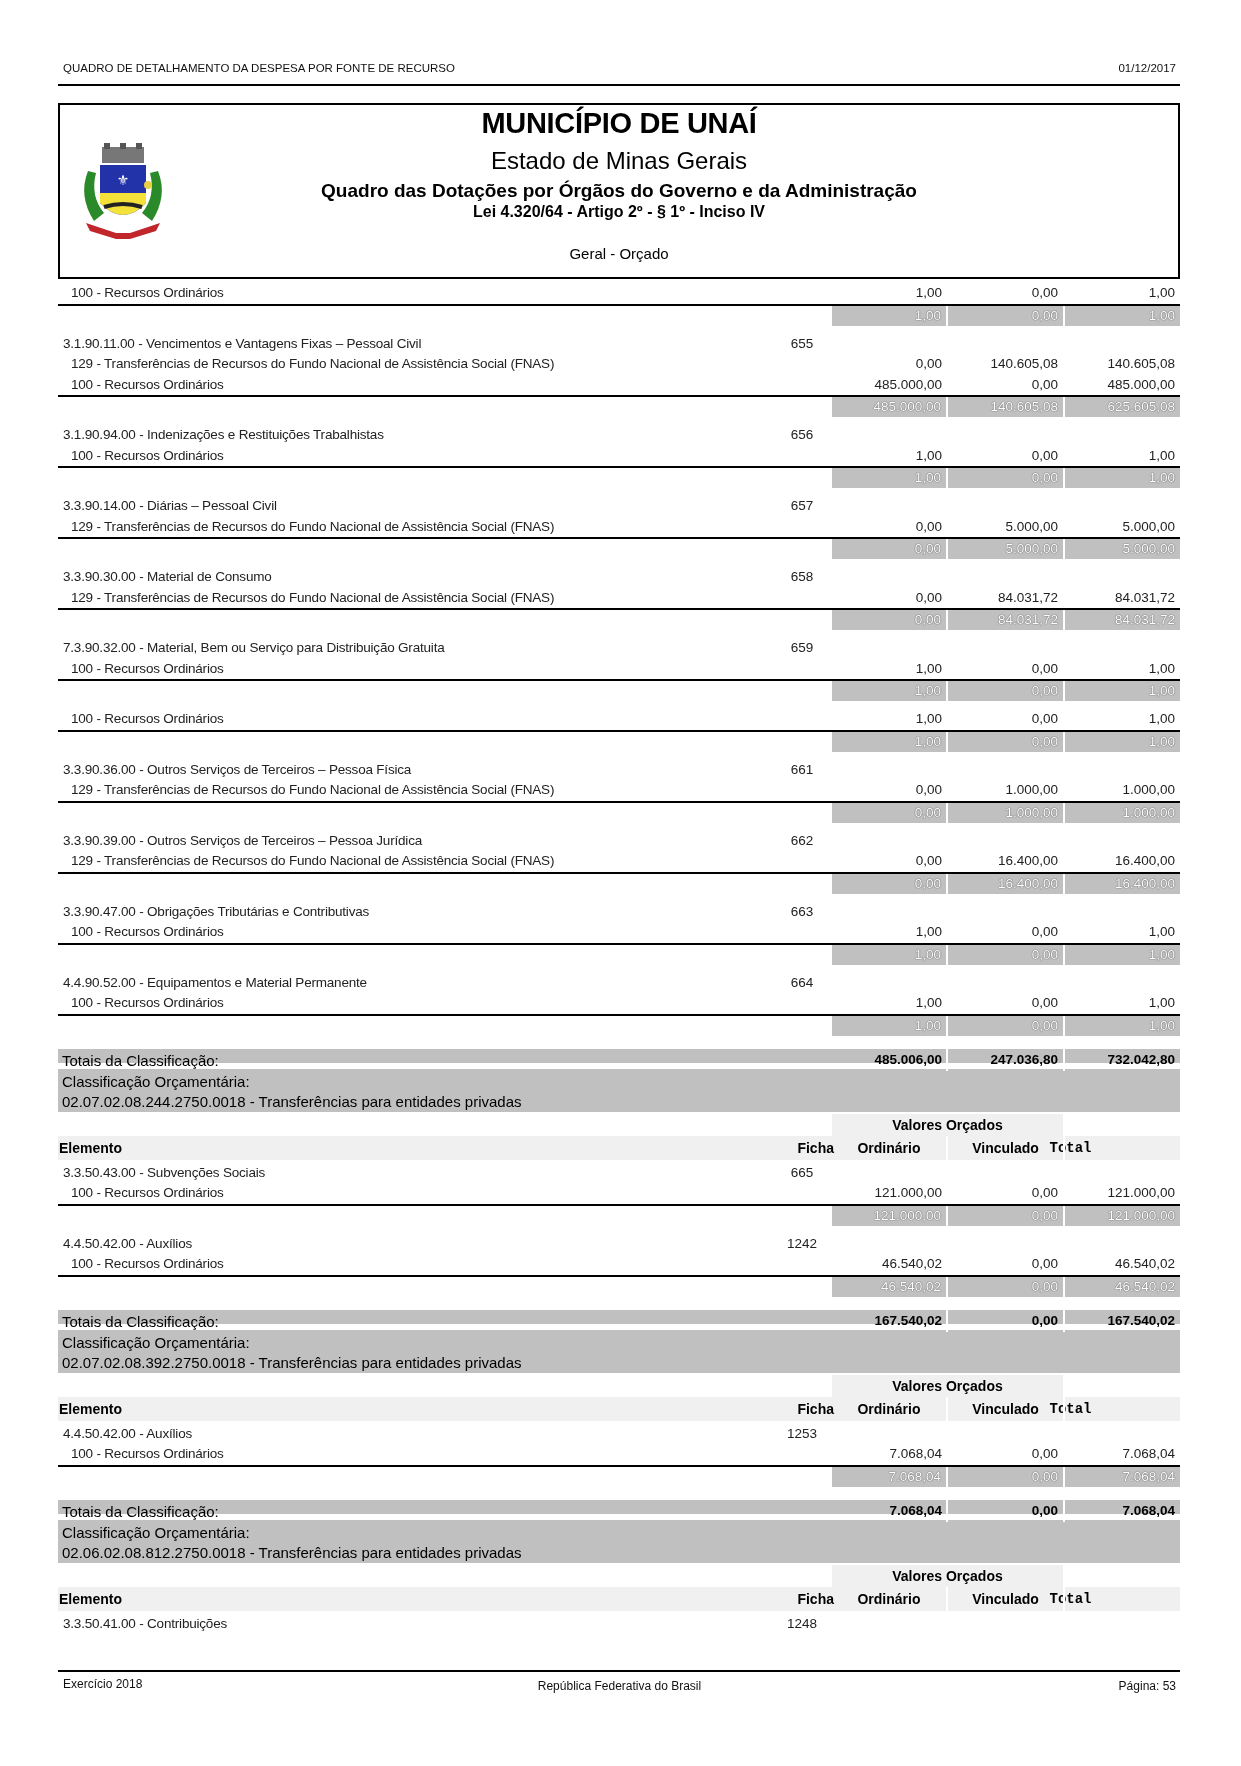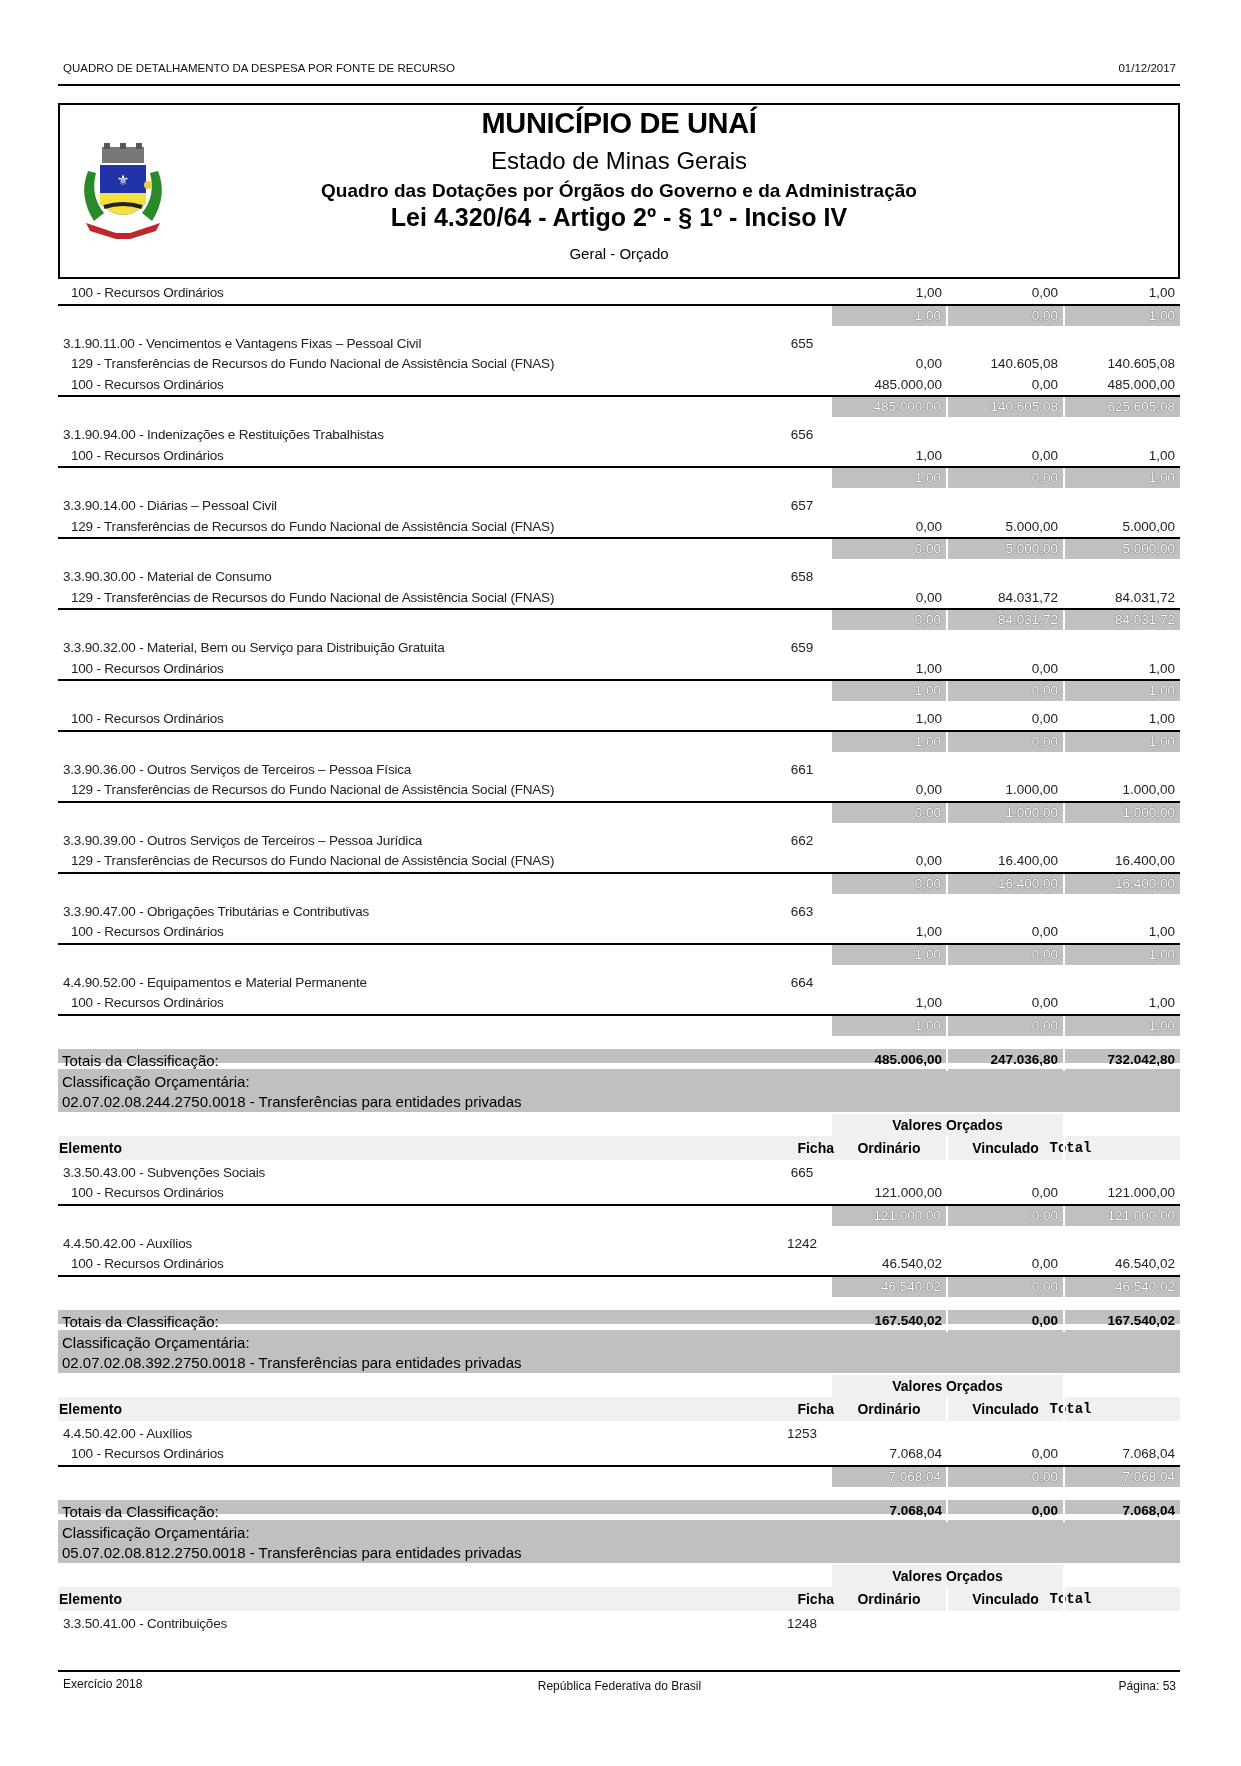--- a/index.html
+++ b/index.html
@@ -5,21 +5,21 @@
   html, body { margin:0; padding:0; background:#fff; }
   body { width:1241px; height:1766px; position:relative; font-family:"Liberation Sans", sans-serif; color:#000; overflow:hidden; }
   .topbar { position:absolute; left:63px; top:62px; width:1113px; font-size:11.5px; display:flex; justify-content:space-between; color:#111; }
   .topline { position:absolute; left:58px; top:84px; width:1122px; height:2px; background:#000; }
   .hbox { position:absolute; left:58px; top:103px; width:1118px; height:172px; border:2px solid #000; }
   .logo { position:absolute; left:16px; top:36px; width:94px; height:100px; }
   .htxt { position:absolute; left:0; right:0; text-align:center; }
   .h1 { top:2px; font-size:29px; font-weight:bold; letter-spacing:-0.3px; }
   .h2 { top:42px; font-size:24px; }
   .h3 { top:75px; font-size:19px; font-weight:bold; }
-  .h4 { top:98px; font-size:25px; font-weight:bold; }
+  .h4 { top:98px; font-size:16px; font-weight:bold; }
   .h5 { top:140px; font-size:15px; }
   .content { position:absolute; left:58px; top:283px; width:1122px; }
   .row { position:relative; height:20.5px; font-size:13.5px; color:#222; }
   .row .lbl { position:absolute; left:5px; top:2px; white-space:nowrap; letter-spacing:-0.2px; }
   .row .lbl.sub { left:13px; }
   .row .ficha { position:absolute; left:722px; top:2px; width:44px; text-align:center; }
   .row .v { position:absolute; top:2px; text-align:right; width:110px; }
   .v.o { left:774px; } .v.vi { left:890px; } .v.t { left:1007px; }
   .rule { height:2px; background:#000; margin-left:0; width:1122px; }
   .subtot { position:relative; height:20px; }
@@ -159,21 +159,21 @@
       <span class="v t">84.031,72</span>
     </div>
     <div class="rule"></div>
     <div class="subtot">
       <div class="cell c1">0,00</div>
       <div class="cell c2">84.031,72</div>
       <div class="cell c3">84.031,72</div>
     </div>
     <div class="gap"></div>
     <div class="row">
-      <span class="lbl">3.3.90.32.00 - Material, Bem ou Serviço para Distribuição Gratuita</span>
+      <span class="lbl">7.3.90.32.00 - Material, Bem ou Serviço para Distribuição Gratuita</span>
       <span class="ficha">659</span>
     </div>
     <div class="row">
       <span class="lbl sub">100 - Recursos Ordinários</span>
       <span class="v o">1,00</span>
       <span class="v vi">0,00</span>
       <span class="v t">1,00</span>
     </div>
     <div class="rule"></div>
     <div class="subtot">
@@ -367,21 +367,21 @@
     <div class="totals">
       <span class="tl">Totais da Classificação:</span>
       <span class="tv" style="left: 774px;">7.068,04</span>
       <span class="tv" style="left: 890px;">0,00</span>
       <span class="tv" style="left: 1007px;">7.068,04</span>
       <div class="sep" style="left: 888px;"></div>
       <div class="sep" style="left: 1005px;"></div>
     </div>
     <div class="classbox">
       <div>Classificação Orçamentária:</div>
-      <div>05.07.02.08.812.2750.0018 - Transferências para entidades privadas</div>
+      <div>02.06.02.08.812.2750.0018 - Transferências para entidades privadas</div>
     </div>
     <div class="valhdr">
       <div class="vo">Valores Orçados</div>
     </div>
     <div class="colhdr">
       <span class="ce">Elemento</span>
       <span class="cf">Ficha</span>
       <span class="co">Ordinário</span>
       <span class="cv">Vinculado</span>
       <span class="ct">Total</span>

